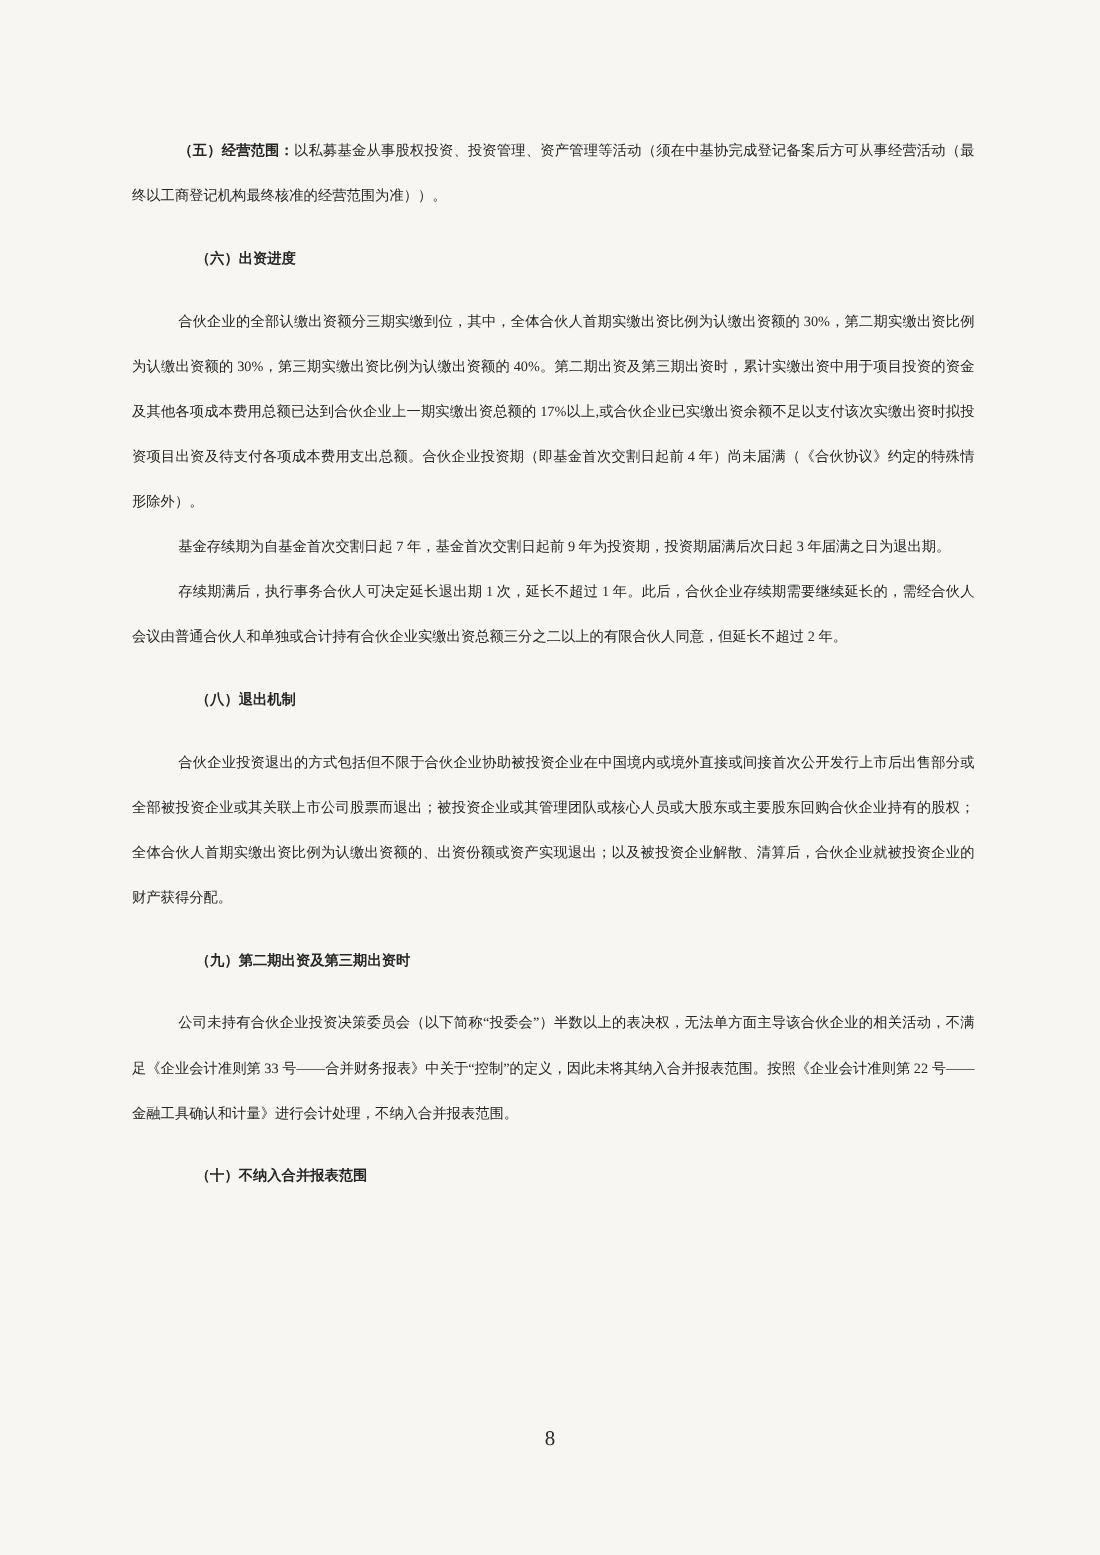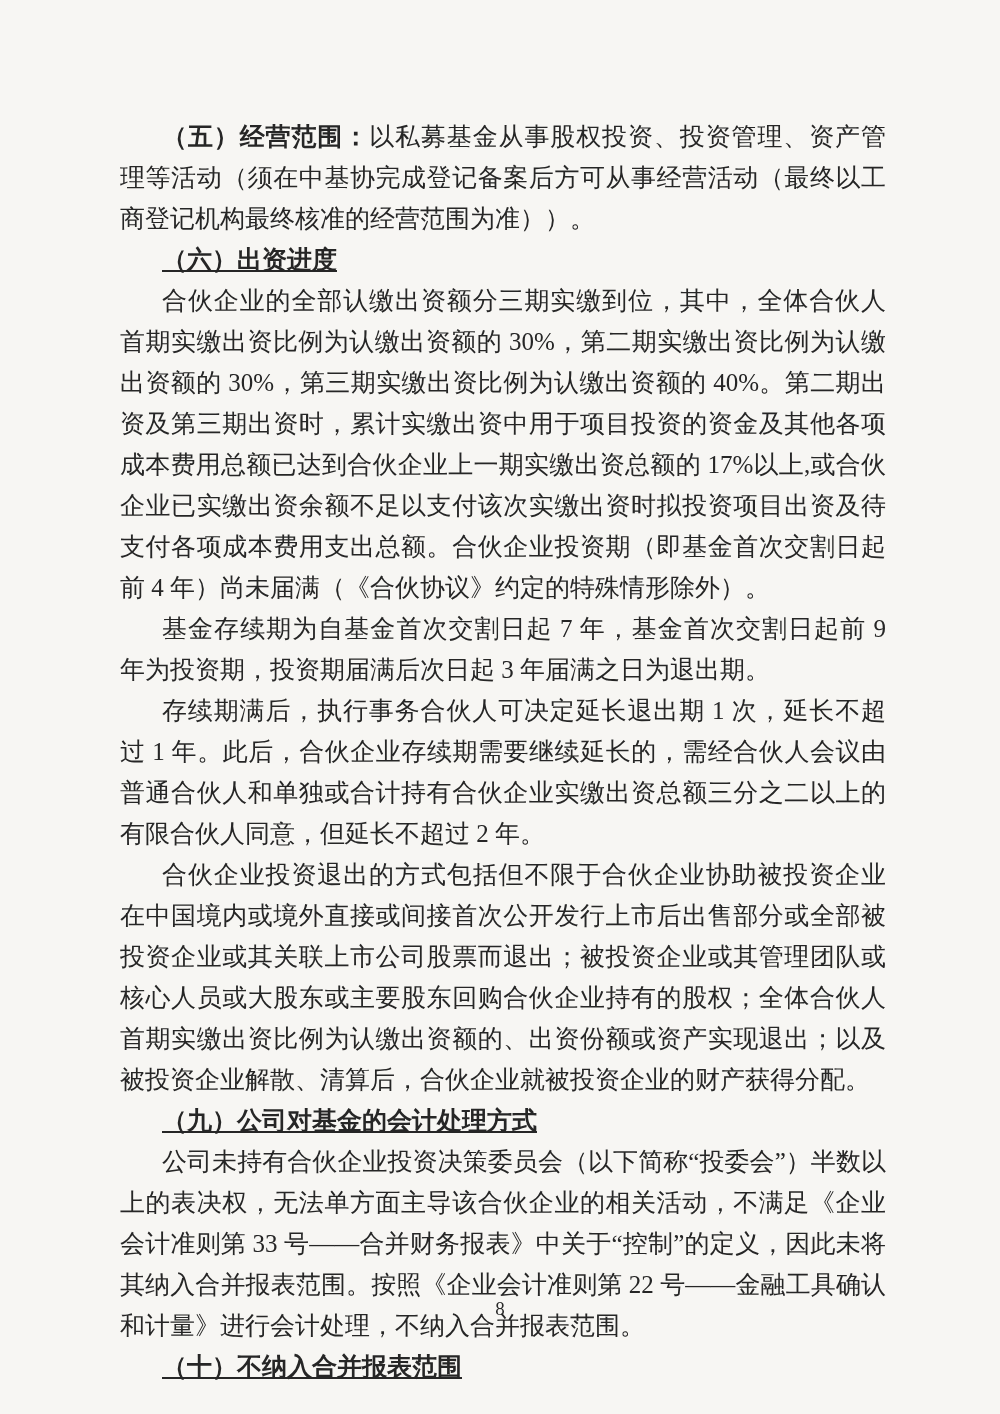--- a/index.html
+++ b/index.html
@@ -15,33 +15,32 @@
     background: #f7f6f3;
     font-family: "Liberation Serif", "DejaVu Serif", serif;
     color: #262626;
     overflow: hidden;
   }
   .content {
     position: absolute;
     left: 120px;
     top: 116px;
     width: 766px;
-    font-size: 25px;
+    font-size: 13px;
     line-height: 41px;
     text-align: justify;
   }
   .para {
     margin: 0;
     text-indent: 42px;
   }
   .heading {
-    margin: 0;
+    margin: 16px;
     font-weight: bold;
     text-indent: 42px;
-    text-decoration: underline;
   }
   .inline-label {
     font-weight: bold;
   }
   .page-number {
     position: absolute;
     left: 0;
     top: 1294px;
     width: 100%;
     text-align: center;
@@ -60,24 +59,25 @@
 
     <div class="heading">（六）出资进度</div>
 
     <p class="para">合伙企业的全部认缴出资额分三期实缴到位，其中，全体合伙人首期实缴出资比例为认缴出资额的 30%，第二期实缴出资比例为认缴出资额的 30%，第三期实缴出资比例为认缴出资额的 40%。第二期出资及第三期出资时，累计实缴出资中用于项目投资的资金及其他各项成本费用总额已达到合伙企业上一期实缴出资总额的 17%以上,或合伙企业已实缴出资余额不足以支付该次实缴出资时拟投资项目出资及待支付各项成本费用支出总额。合伙企业投资期（即基金首次交割日起前 4 年）尚未届满（《合伙协议》约定的特殊情形除外）。</p>
 
 
     <p class="para">基金存续期为自基金首次交割日起 7 年，基金首次交割日起前 9 年为投资期，投资期届满后次日起 3 年届满之日为退出期。</p>
 
     <p class="para">存续期满后，执行事务合伙人可决定延长退出期 1 次，延长不超过 1 年。此后，合伙企业存续期需要继续延长的，需经合伙人会议由普通合伙人和单独或合计持有合伙企业实缴出资总额三分之二以上的有限合伙人同意，但延长不超过 2 年。</p>
 
+    <div class="heading">（八）退出机制</div>
 
     <p class="para">合伙企业投资退出的方式包括但不限于合伙企业协助被投资企业在中国境内或境外直接或间接首次公开发行上市后出售部分或全部被投资企业或其关联上市公司股票而退出；被投资企业或其管理团队或核心人员或大股东或主要股东回购合伙企业持有的股权；全体合伙人首期实缴出资比例为认缴出资额的、出资份额或资产实现退出；以及被投资企业解散、清算后，合伙企业就被投资企业的财产获得分配。</p>
 
-    <div class="heading">（九）公司对基金的会计处理方式</div>
+    <div class="heading">（九）第二期出资及第三期出资时</div>
 
     <p class="para">公司未持有合伙企业投资决策委员会（以下简称“投委会”）半数以上的表决权，无法单方面主导该合伙企业的相关活动，不满足《企业会计准则第 33 号——合并财务报表》中关于“控制”的定义，因此未将其纳入合并报表范围。按照《企业会计准则第 22 号——金融工具确认和计量》进行会计处理，不纳入合并报表范围。</p>
 
     <div class="heading">（十）不纳入合并报表范围</div>
 
   </div>
 
   <div class="page-number">8</div>
 </div>
 

